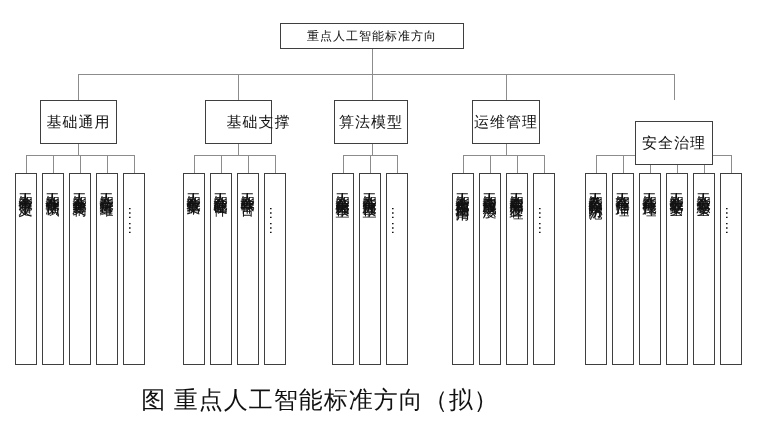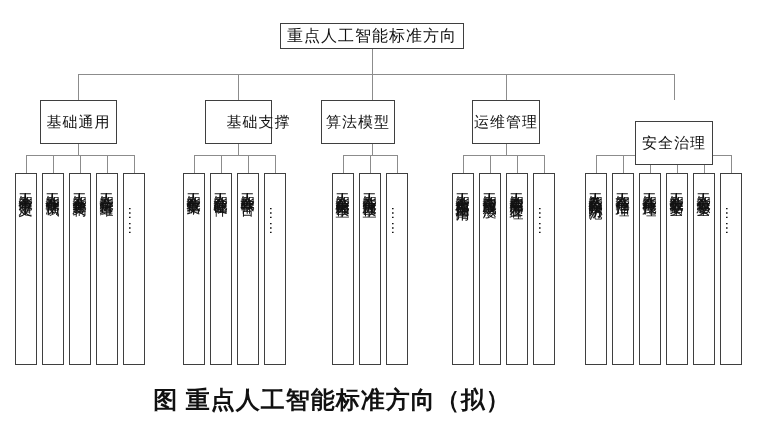--- a/index.html
+++ b/index.html
@@ -10,35 +10,35 @@
     position:relative;width:759px;height:421px;background:var(--bg);
     font-family:"Liberation Sans","DejaVu Sans",sans-serif;color:var(--text);
     overflow:hidden;
   }
   #lines{position:absolute;left:0;top:0;width:759px;height:421px;shape-rendering:crispEdges;}
   .box{
     position:absolute;box-sizing:border-box;border:1px solid var(--border);
     background:var(--bg);display:flex;align-items:center;justify-content:center;
   }
   .root{
-    left:280px;top:23px;width:184px;height:26px;font-size:16px;letter-spacing:1px;white-space:nowrap;
+    left:280px;top:23px;width:184px;height:26px;font-size:12px;letter-spacing:1px;white-space:nowrap;
   }
   .branch{
     top:100px;height:44px;font-size:15px;letter-spacing:1px;white-space:nowrap;
   }
   .leaf{
     top:173px;width:22px;height:192px;
     writing-mode:vertical-lr;text-orientation:mixed;
     font-size:14px;line-height:20px;letter-spacing:1.5px;
     display:block;padding-top:7px;text-align:left;
   }
   .leaf.ellipsis{padding-top:32px;letter-spacing:1px;}
   .caption{
-    position:absolute;left:12px;top:384px;width:640px;text-align:center;
-    font-weight:bold;font-size:24px;letter-spacing:1px;white-space:nowrap;
+    position:absolute;left:0;top:384px;width:640px;text-align:center;
+    font-weight:normal;font-size:24px;letter-spacing:1px;white-space:nowrap;
   }
 </style>
 </head>
 <body>
 
 <div class="canvas">
   <svg id="lines" viewBox="0 0 759 421">
       <line x1="372" y1="49" x2="372" y2="74" stroke="#8c8c8c" stroke-width="1"></line>
       <line x1="78.5" y1="74" x2="674" y2="74" stroke="#8c8c8c" stroke-width="1"></line>
       <line x1="78.5" y1="74" x2="78.5" y2="100" stroke="#8c8c8c" stroke-width="1"></line>
@@ -85,21 +85,21 @@
       <div class="box leaf" style="left: 15px;">人工智能术语定义</div>
       <div class="box leaf" style="left: 42px;">人工智能评估测试</div>
       <div class="box leaf" style="left: 69px;">人工智能参考架构</div>
       <div class="box leaf" style="left: 96px;">人工智能运营运维</div>
       <div class="box leaf ellipsis" style="left: 123px;">……</div>
       <div class="box branch" style="left: 205px; width: 67px; padding-left: 40px;">基础支撑</div>
       <div class="box leaf" style="left: 183px;">人工智能数据集</div>
       <div class="box leaf" style="left: 210px;">人工智能基础硬件</div>
       <div class="box leaf" style="left: 237px;">人工智能软件平台</div>
       <div class="box leaf ellipsis" style="left: 264px;">……</div>
-      <div class="box branch" style="left: 321px; width: 74px;">算法模型</div>
+      <div class="box branch" style="left: 334px; width: 74px;">算法模型</div>
       <div class="box leaf" style="left: 332px;">人工智能基础大模型</div>
       <div class="box leaf" style="left: 359px;">人工智能行业大模型</div>
       <div class="box leaf ellipsis" style="left: 386px;">……</div>
       <div class="box branch" style="left: 472px; width: 68px;">运维管理</div>
       <div class="box leaf" style="left: 452px;">人工智能大模型应用指南</div>
       <div class="box leaf" style="left: 479px;">人工智能应用成熟度</div>
       <div class="box leaf" style="left: 506px;">人工智能应用开发管理</div>
       <div class="box leaf ellipsis" style="left: 533px;">……</div>
       <div class="box branch" style="left: 635px; width: 78px; margin-top: 21px;">安全治理</div>
       <div class="box leaf" style="left: 585px;">人工智能风险识别防范</div>

